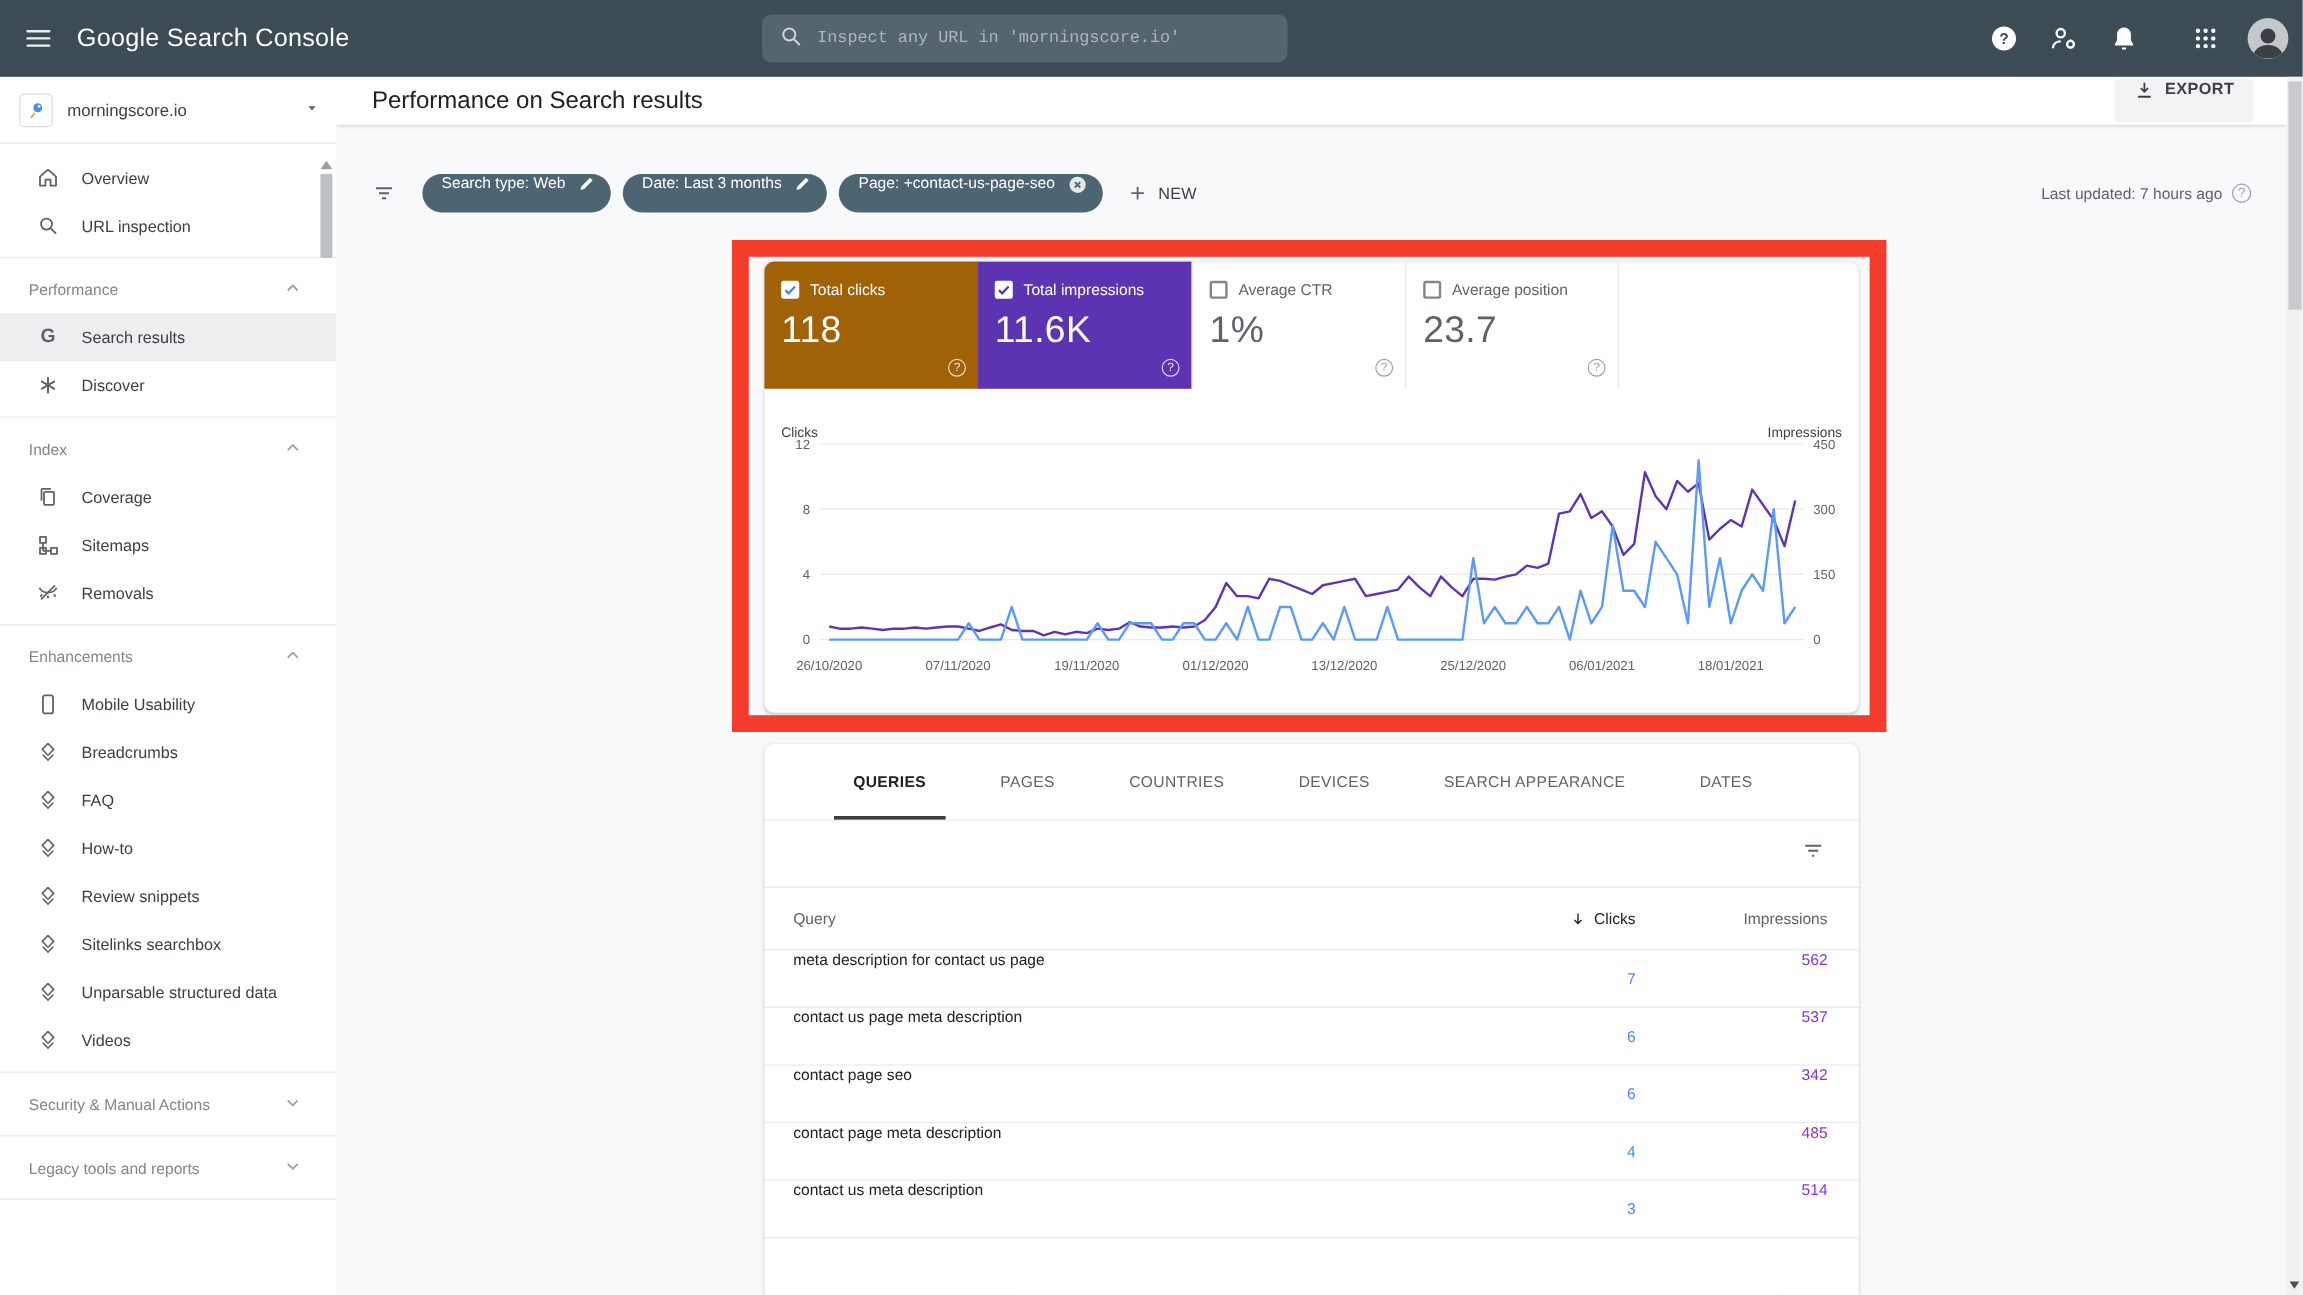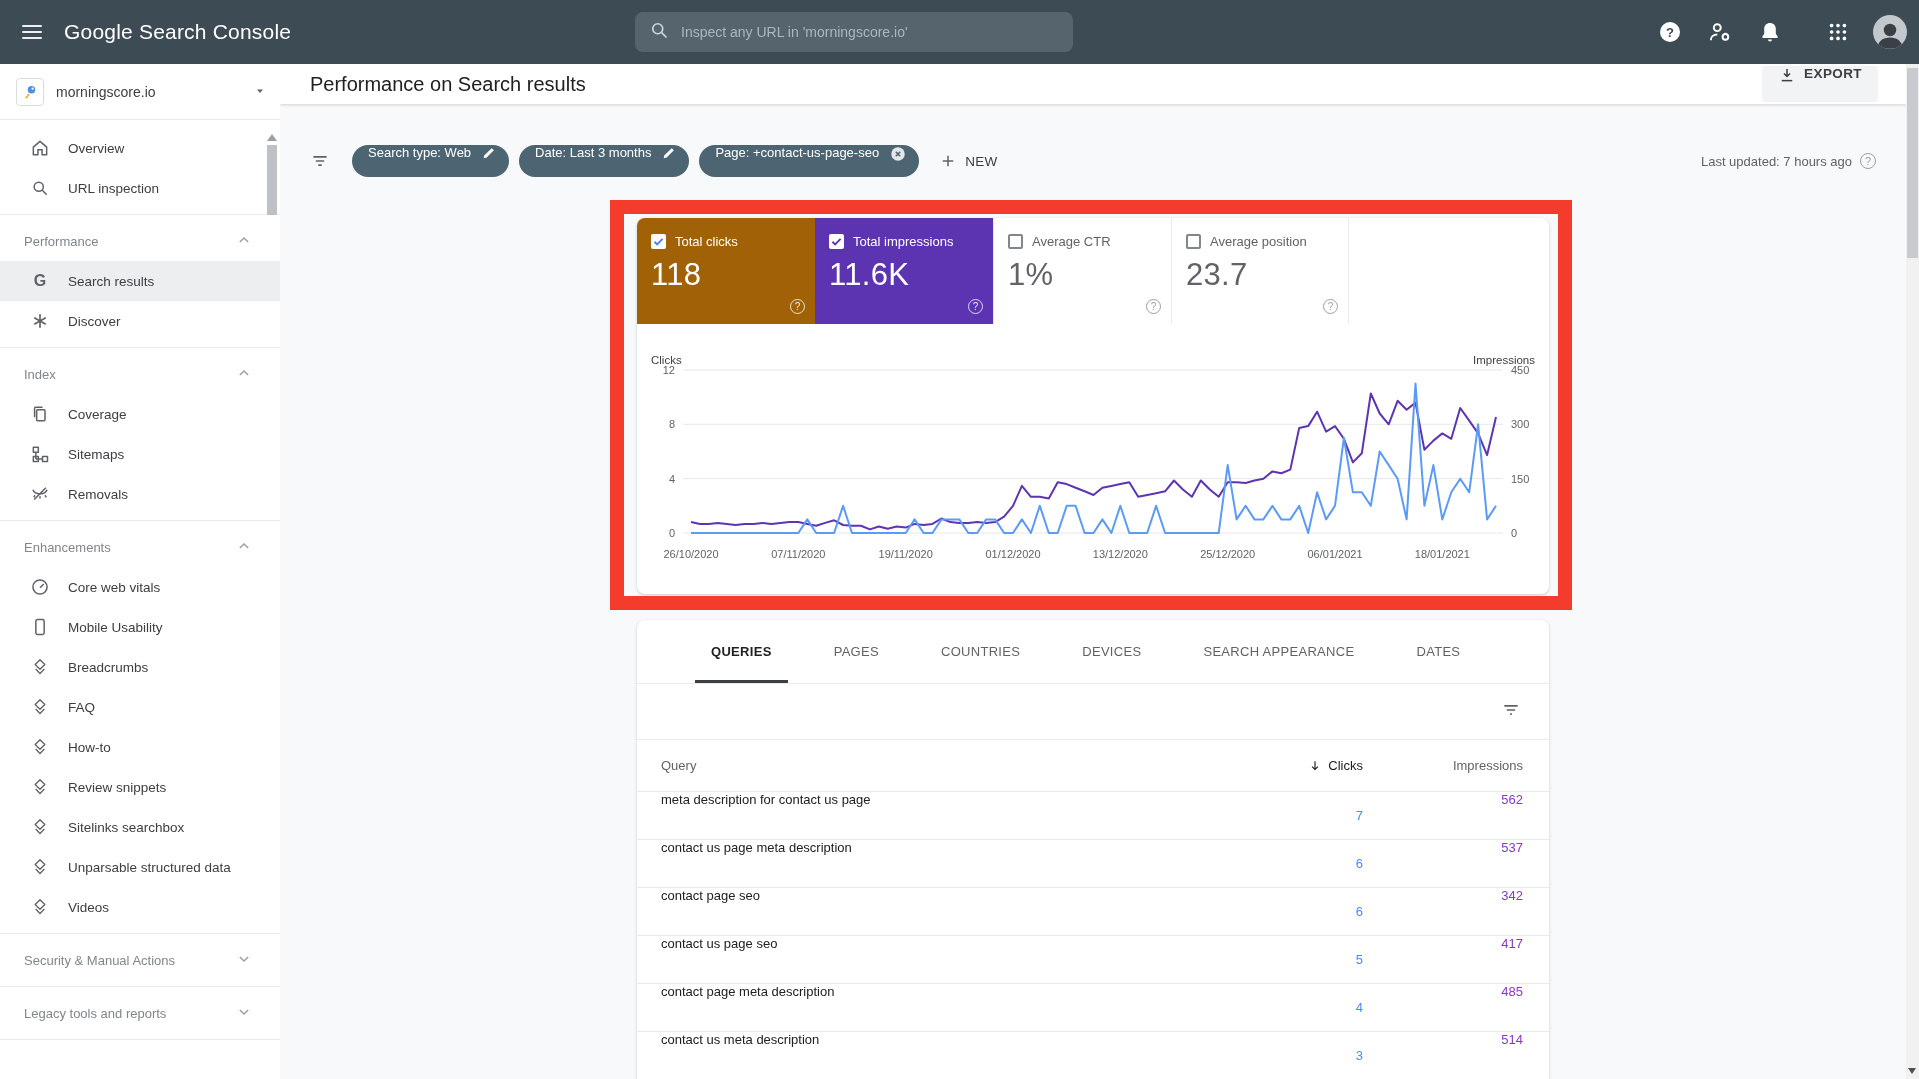--- a/index.html
+++ b/index.html
@@ -6,21 +6,21 @@
   html,body{width:1919px;height:1079px;overflow:hidden}
   body{font-family:"Liberation Sans",sans-serif;background:#f8f9fa;position:relative;color:#202124}
 
   
   .topbar{position:absolute;top:0;left:0;width:1919px;height:64px;background:#3d4b55;display:flex;align-items:center;z-index:40}
   .hamburger{width:20px;height:14px;display:flex;flex-direction:column;justify-content:space-between;margin-left:22px;cursor:pointer}
   .hamburger span{display:block;height:2px;background:#eceff1;border-radius:1px}
   .logo{color:#fff;font-size:21px;letter-spacing:.2px;margin-left:22px;white-space:nowrap}
   .searchbox{position:absolute;left:635px;top:12px;width:438px;height:40px;background:#56646e;border-radius:8px;display:flex;align-items:center;padding:0 14px}
   .searchbox svg{flex:none}
-  .searchbox input{background:transparent;border:none;outline:none;color:#fdba74;font-size:14px;margin-left:12px;width:100%;font-family:Liberation Sans, sans-serif}
+  .searchbox input{background:transparent;border:none;outline:none;color:#fdba74;font-size:14px;margin-left:12px;width:100%;font-family:Liberation Mono, monospace}
   .searchbox input::placeholder{color:#aab7bd}
   .topbar-right{position:absolute;right:12px;top:0;height:64px;display:flex;align-items:center}
   .tb-icon{width:26px;height:26px;margin-left:24px;display:flex;align-items:center;justify-content:center;cursor:pointer}
   .tb-icon.apps{margin-left:42px}
   .avatar{width:34px;height:34px;border-radius:50%;background:#c3c8cc;margin-left:22px;overflow:hidden;display:flex;align-items:flex-end;justify-content:center;cursor:pointer}
 
   
   .sidebar{position:absolute;top:64px;left:0;width:280px;bottom:0;background:#fff;z-index:20}
   .property{height:56px;display:flex;align-items:center;padding:0 14px 0 16px;border-bottom:1px solid #e8eaed;cursor:pointer}
   .prop-icon{width:28px;height:28px;border:1px solid #dadce0;border-radius:4px;display:flex;align-items:center;justify-content:center;background:#fff}
@@ -253,29 +253,20 @@
           </svg>
         </span>
         <span>Removals</span>
       </div>
       <div class="divider"></div>
       <div class="section-head">
         <span class="sh-label">Enhancements</span>
         <span style="color: rgb(154, 160, 166);"><svg width="20" height="20" viewBox="0 0 24 24" fill="none" stroke="currentColor" stroke-width="1.8" stroke-linejoin="round">
             <path d="M7 14.5 L12 9.5 L17 14.5"></path>
           </svg></span>
-      </div>
-      <div class="nav-item">
-        <span class="nicon">
-          <svg width="20" height="20" viewBox="0 0 24 24" fill="none" stroke="currentColor" stroke-width="1.8" stroke-linejoin="round">
-            <circle cx="12" cy="12" r="8.5"></circle>
-            <line x1="12" y1="13" x2="16.5" y2="8.5"></line>
-          </svg>
-        </span>
-        <span>Core web vitals</span>
       </div>
       <div class="nav-item">
         <span class="nicon">
           <svg width="20" height="20" viewBox="0 0 24 24" fill="none" stroke="currentColor" stroke-width="1.8" stroke-linejoin="round">
             <rect x="7" y="3" width="10" height="18" rx="2"></rect>
           </svg>
         </span>
         <span>Mobile Usability</span>
       </div>
       <div class="nav-item">
@@ -533,27 +524,20 @@
           <span class="i" style="color: rgb(138, 53, 204);">537</span>
         </div>
         <div class="trow">
           <span class="q">contact page seo</span>
           <span class="c">
             <span style="color: rgb(74, 138, 244);">6</span>
           </span>
           <span class="i" style="color: rgb(138, 53, 204);">342</span>
         </div>
         <div class="trow">
-          <span class="q">contact us page seo</span>
-          <span class="c">
-            <span style="color: rgb(74, 138, 244);">5</span>
-          </span>
-          <span class="i" style="color: rgb(138, 53, 204);">417</span>
-        </div>
-        <div class="trow">
           <span class="q">contact page meta description</span>
           <span class="c">
             <span style="color: rgb(74, 138, 244);">4</span>
           </span>
           <span class="i" style="color: rgb(138, 53, 204);">485</span>
         </div>
         <div class="trow">
           <span class="q">contact us meta description</span>
           <span class="c">
             <span style="color: rgb(74, 138, 244);">3</span>

